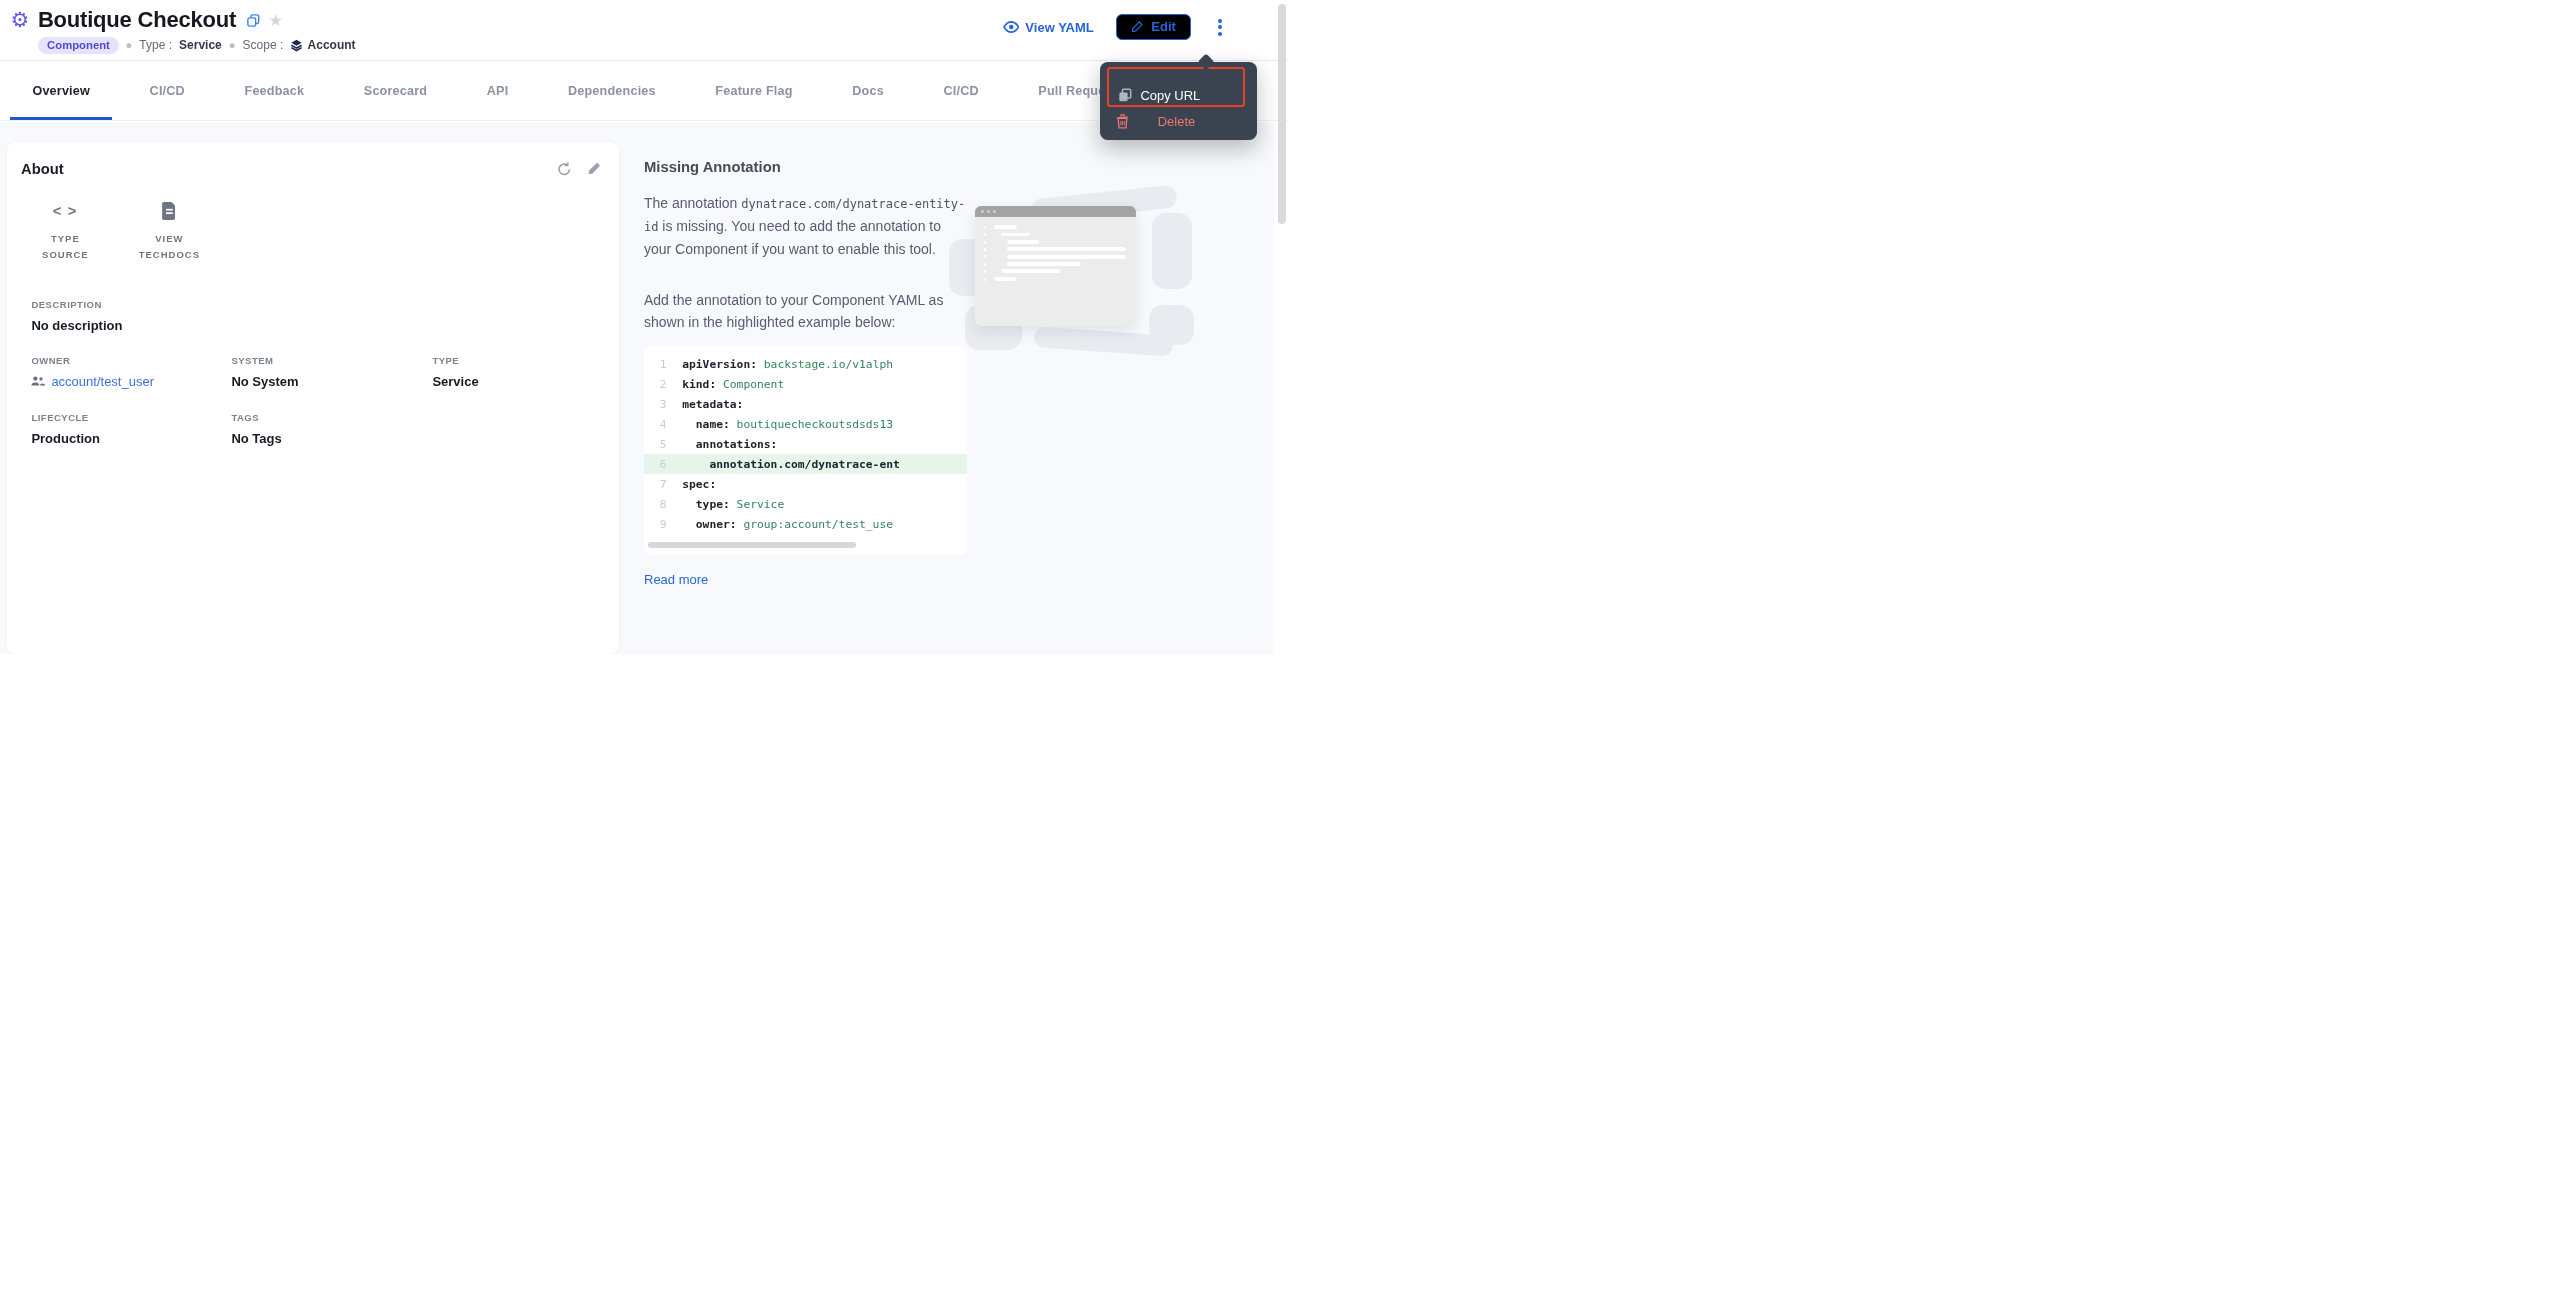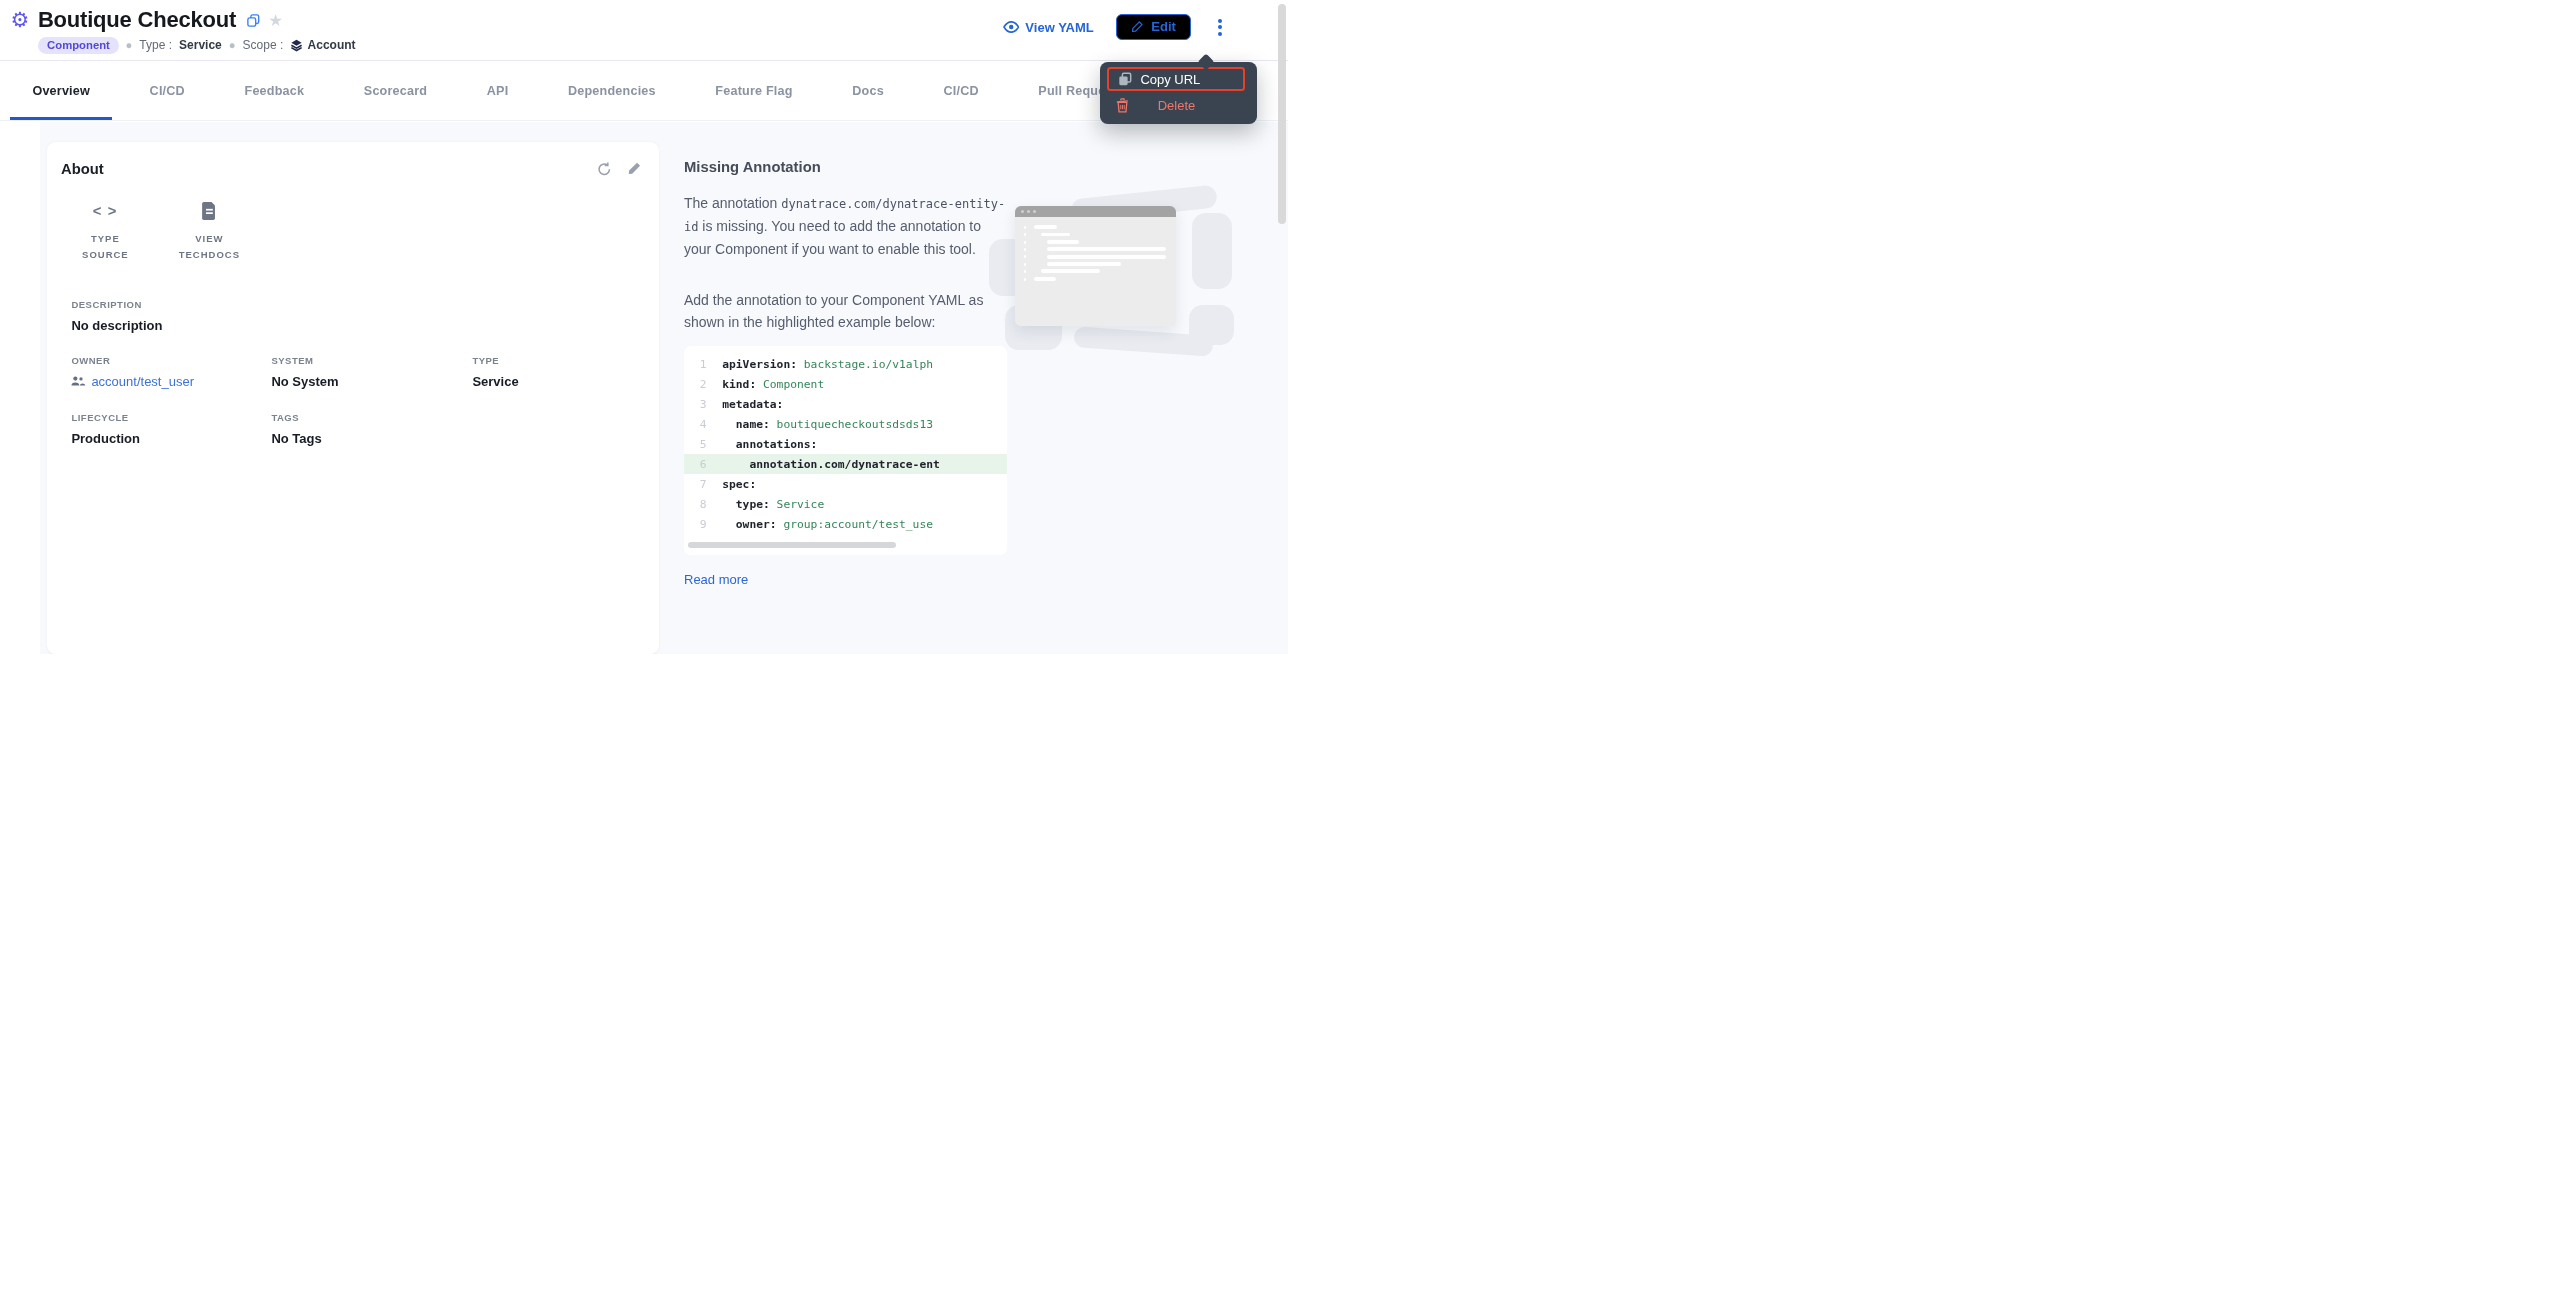--- a/index.html
+++ b/index.html
@@ -35,21 +35,21 @@
   .tabbar { position:relative; height:60px; background:#fff; border-bottom:0.9px solid #eef0f6;
     display:flex; align-items:stretch; padding-left:10.4px; gap:15.6px; }
   .tab { display:flex; align-items:center; padding:0 22px; font-size:12.6px; font-weight:700;
     color:#8b92a2; letter-spacing:0.2px; position:relative; cursor:pointer; white-space:nowrap; }
   .tab.active { color:#20242e; font-weight:700; }
   .tab.active::after { content:""; position:absolute; left:0; right:0; bottom:0; height:3px;
     background:#2257cf; }
 
   
   .content { position:absolute; top:122px; left:0; width:1274px; height:532px;
-    background:#f7f9fc; padding:20px 0 0 7px; display:flex;margin-left:40px; }
+    background:#f7f9fc; padding:20px 0 0 7px; display:flex; }
 
   .about-card { width:612px; min-height:484px; background:#fff; border-radius:8.7px;
     box-shadow:0 0.9px 2.6px rgba(25,35,60,.06); padding:17.4px 17.4px 17.4px 14px; flex:none; }
   .about-title { font-size:14.8px; font-weight:700; color:#1b1f27; margin-top:1.7px; }
   .card-tools { float:right; display:flex; gap:14px; margin-top:1.7px; }
   .tool-ic { cursor:pointer; display:inline-flex; }
   .about-actions { display:flex; gap:36px; margin:22.6px 0 0 10.4px; }
   .about-action { display:flex; flex-direction:column; align-items:center; width:68px; cursor:pointer; }
   .action-icon { height:22.6px; display:flex; align-items:center; justify-content:center; color:#6e7585; }
   .code-glyph { font-size:14.8px; font-weight:700; letter-spacing:1.7px; color:#6e7585; }
@@ -100,21 +100,21 @@
   .titlebar i { width:3px; height:3px; border-radius:50%; background:#cfcfcf; }
   .wdot { width:2.6px; height:2.6px; border-radius:50%; background:#fff; position:absolute; left:8.7px; }
   .wline { position:absolute; height:3.9px; border-radius:2.2px; background:#fff; }
 
   
   .menu { position:absolute; top:62px; right:31px; width:157px; background:#3a4450; border-radius:7.8px;
     box-shadow:0 8.7px 22.6px rgba(15,20,30,.28); padding:5.2px 0 7px; z-index:30; }
   .menu::before { content:""; position:absolute; top:-6px; right:45px; width:12px; height:12px;
     background:#3a4450; transform:rotate(45deg); border-radius:2.6px; }
   .menu-item { display:flex; align-items:center; gap:8.7px; padding:3.5px 8.7px; font-size:13px;
-    cursor:pointer; }
+    cursor:pointer;margin-top:16px; }
   .copy-wrap { border:2.2px solid #e8402a; border-radius:3.5px; margin:0 12px 1.7px 7px; }
   .copy-item { color:#fff; padding:2.6px 8.7px; }
   .delete-item { color:#ef766b; margin:3.5px 0 0 7px;gap:29px; }
 
   
   .vscroll { position:absolute; top:4.3px; right:1.7px; width:8.7px; height:220px; border-radius:5.2px;
     background:#d9d9d9; z-index:40; cursor:pointer; }
 
   svg { display:block; }
 </style>

